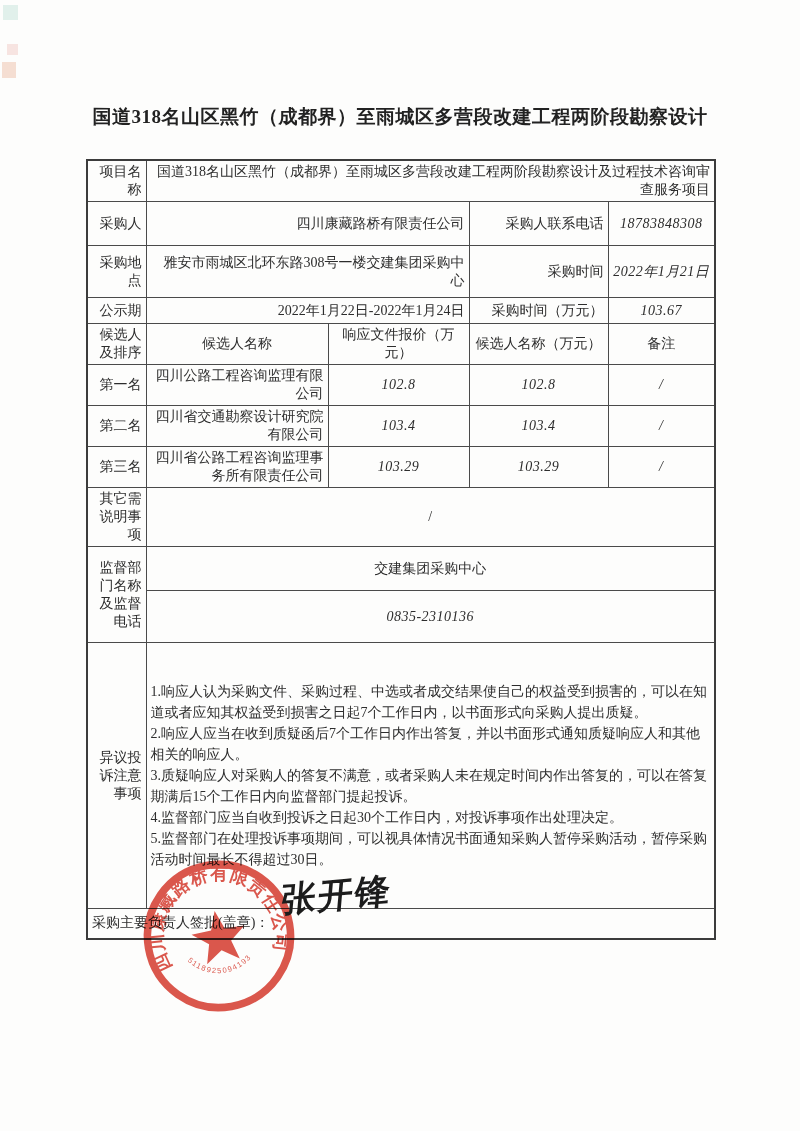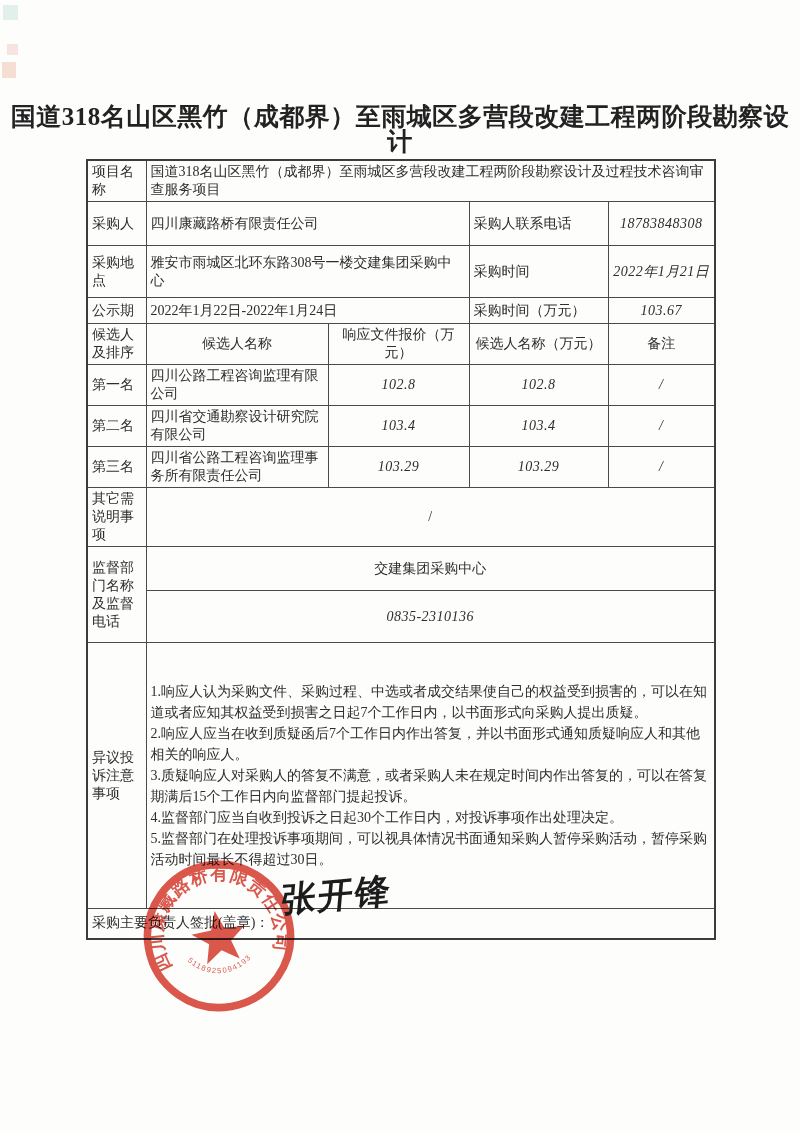--- a/index.html
+++ b/index.html
@@ -10,37 +10,37 @@
     color:#2b2b2b;overflow:hidden;
   }
   
   .scan-mark{position:absolute;opacity:.45;}
   .mark1{left:3px;top:5px;width:15px;height:15px;background:#bfe0d8;}
   .mark2{left:7px;top:44px;width:11px;height:11px;background:#f0c6c0;}
   .mark3{left:2px;top:62px;width:14px;height:16px;background:#ecb79f;}
 
   .title{
     position:absolute;top:104px;left:0;width:100%;
-    text-align:center;font-weight:bold;font-size:25px;line-height:25px;
+    text-align:center;font-weight:bold;font-size:19px;line-height:25px;
     letter-spacing:.5px;color:#222;
   }
 
   table.doc{
     position:absolute;left:86px;top:159px;width:628px;
     border-collapse:collapse;table-layout:fixed;
     border:2px solid #3c3c3c;
   }
   table.doc td{
     border:1px solid #4a4a4a;
     font-size:14px;line-height:18px;color:#2d2d2d;
     padding:2px 4px;vertical-align:middle;
     overflow:hidden;word-break:break-all;
   }
-  td.lbl{font-size:13px;line-height:16px;text-align:left;padding:1px;font-family:Liberation Mono, monospace;}
-  td.left{text-align:left;}
+  td.lbl{font-size:13px;line-height:16px;text-align:right;padding:1px;font-family:Liberation Mono, monospace;}
+  td.left{text-align:right;}
   td.center{text-align:center;}
   td.num{text-align:center;letter-spacing:.5px;font-style:italic;}
   td.objection-cell{padding:10px 8px;vertical-align:middle;}
   .obj-par{font-size:14px;line-height:21px;text-align:left;}
 
   td.sign-cell{font-size:13px;padding-left:4px;vertical-align:middle;}
 
   .stamp{
     position:absolute;left:139px;top:856px;width:160px;height:160px;
     z-index:2;opacity:.85;mix-blend-mode:multiply;

